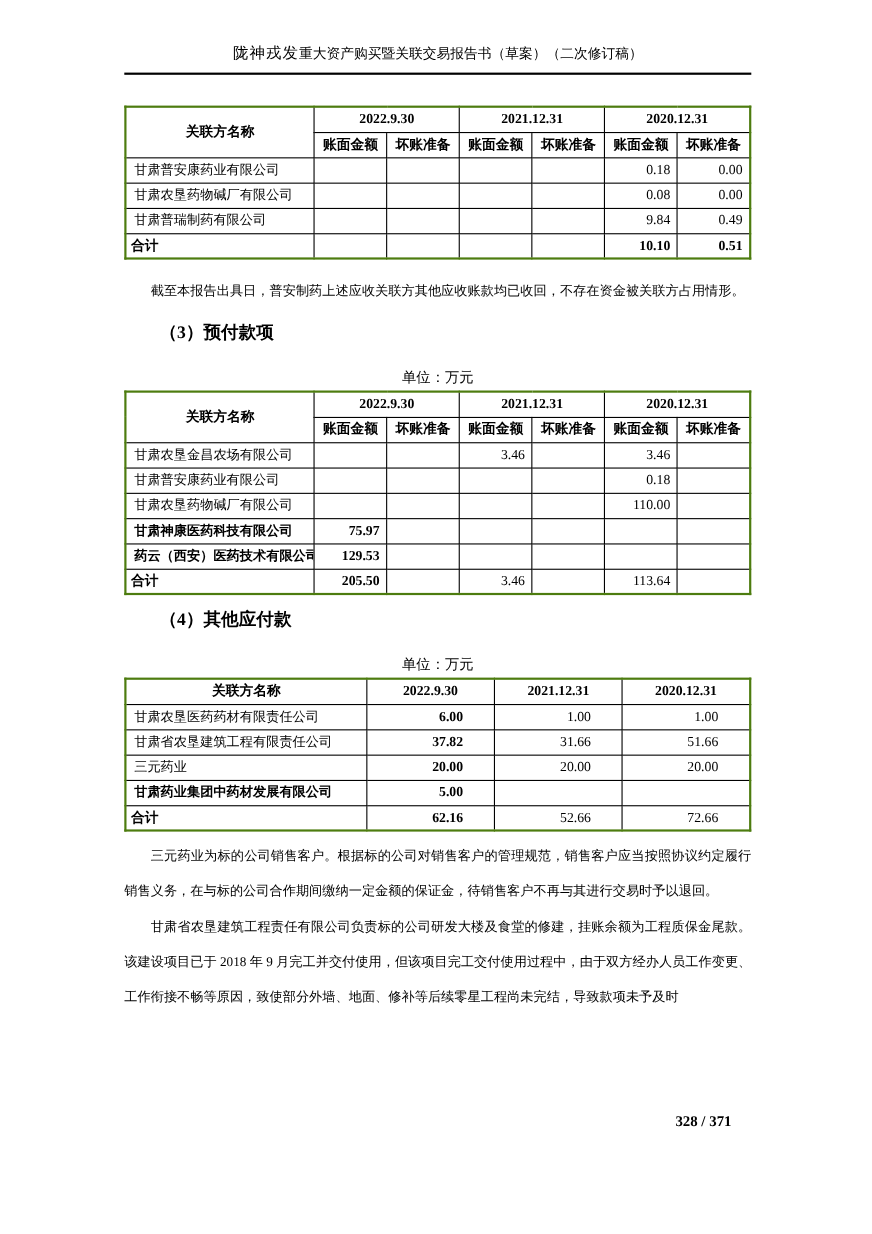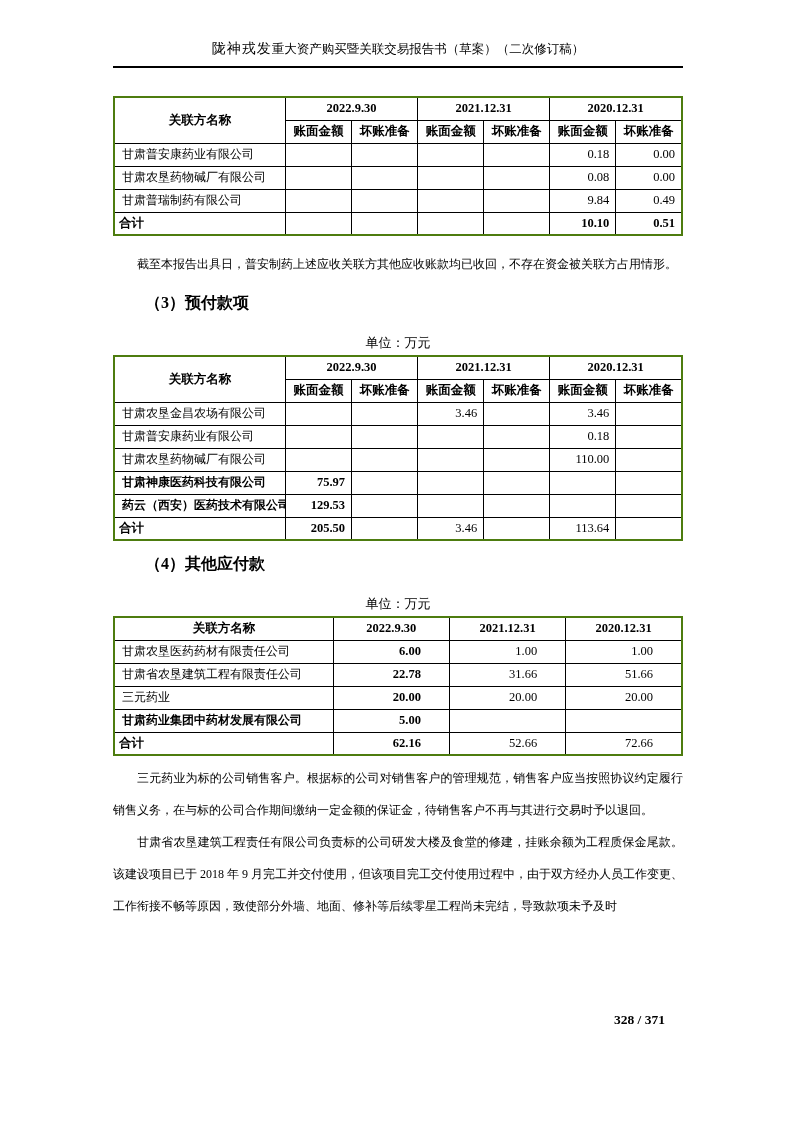--- a/index.html
+++ b/index.html
@@ -217,21 +217,21 @@
     </thead>
     <tbody>
       <tr>
         <td class="name">甘肃农垦医药药材有限责任公司</td>
         <td class="num b">6.00</td>
         <td class="num">1.00</td>
         <td class="num">1.00</td>
       </tr>
       <tr>
         <td class="name">甘肃省农垦建筑工程有限责任公司</td>
-        <td class="num b">22.78</td>
+        <td class="num b">37.82</td>
         <td class="num">31.66</td>
         <td class="num">51.66</td>
       </tr>
       <tr>
         <td class="name">三元药业</td>
         <td class="num b">20.00</td>
         <td class="num">20.00</td>
         <td class="num">20.00</td>
       </tr>
       <tr>

